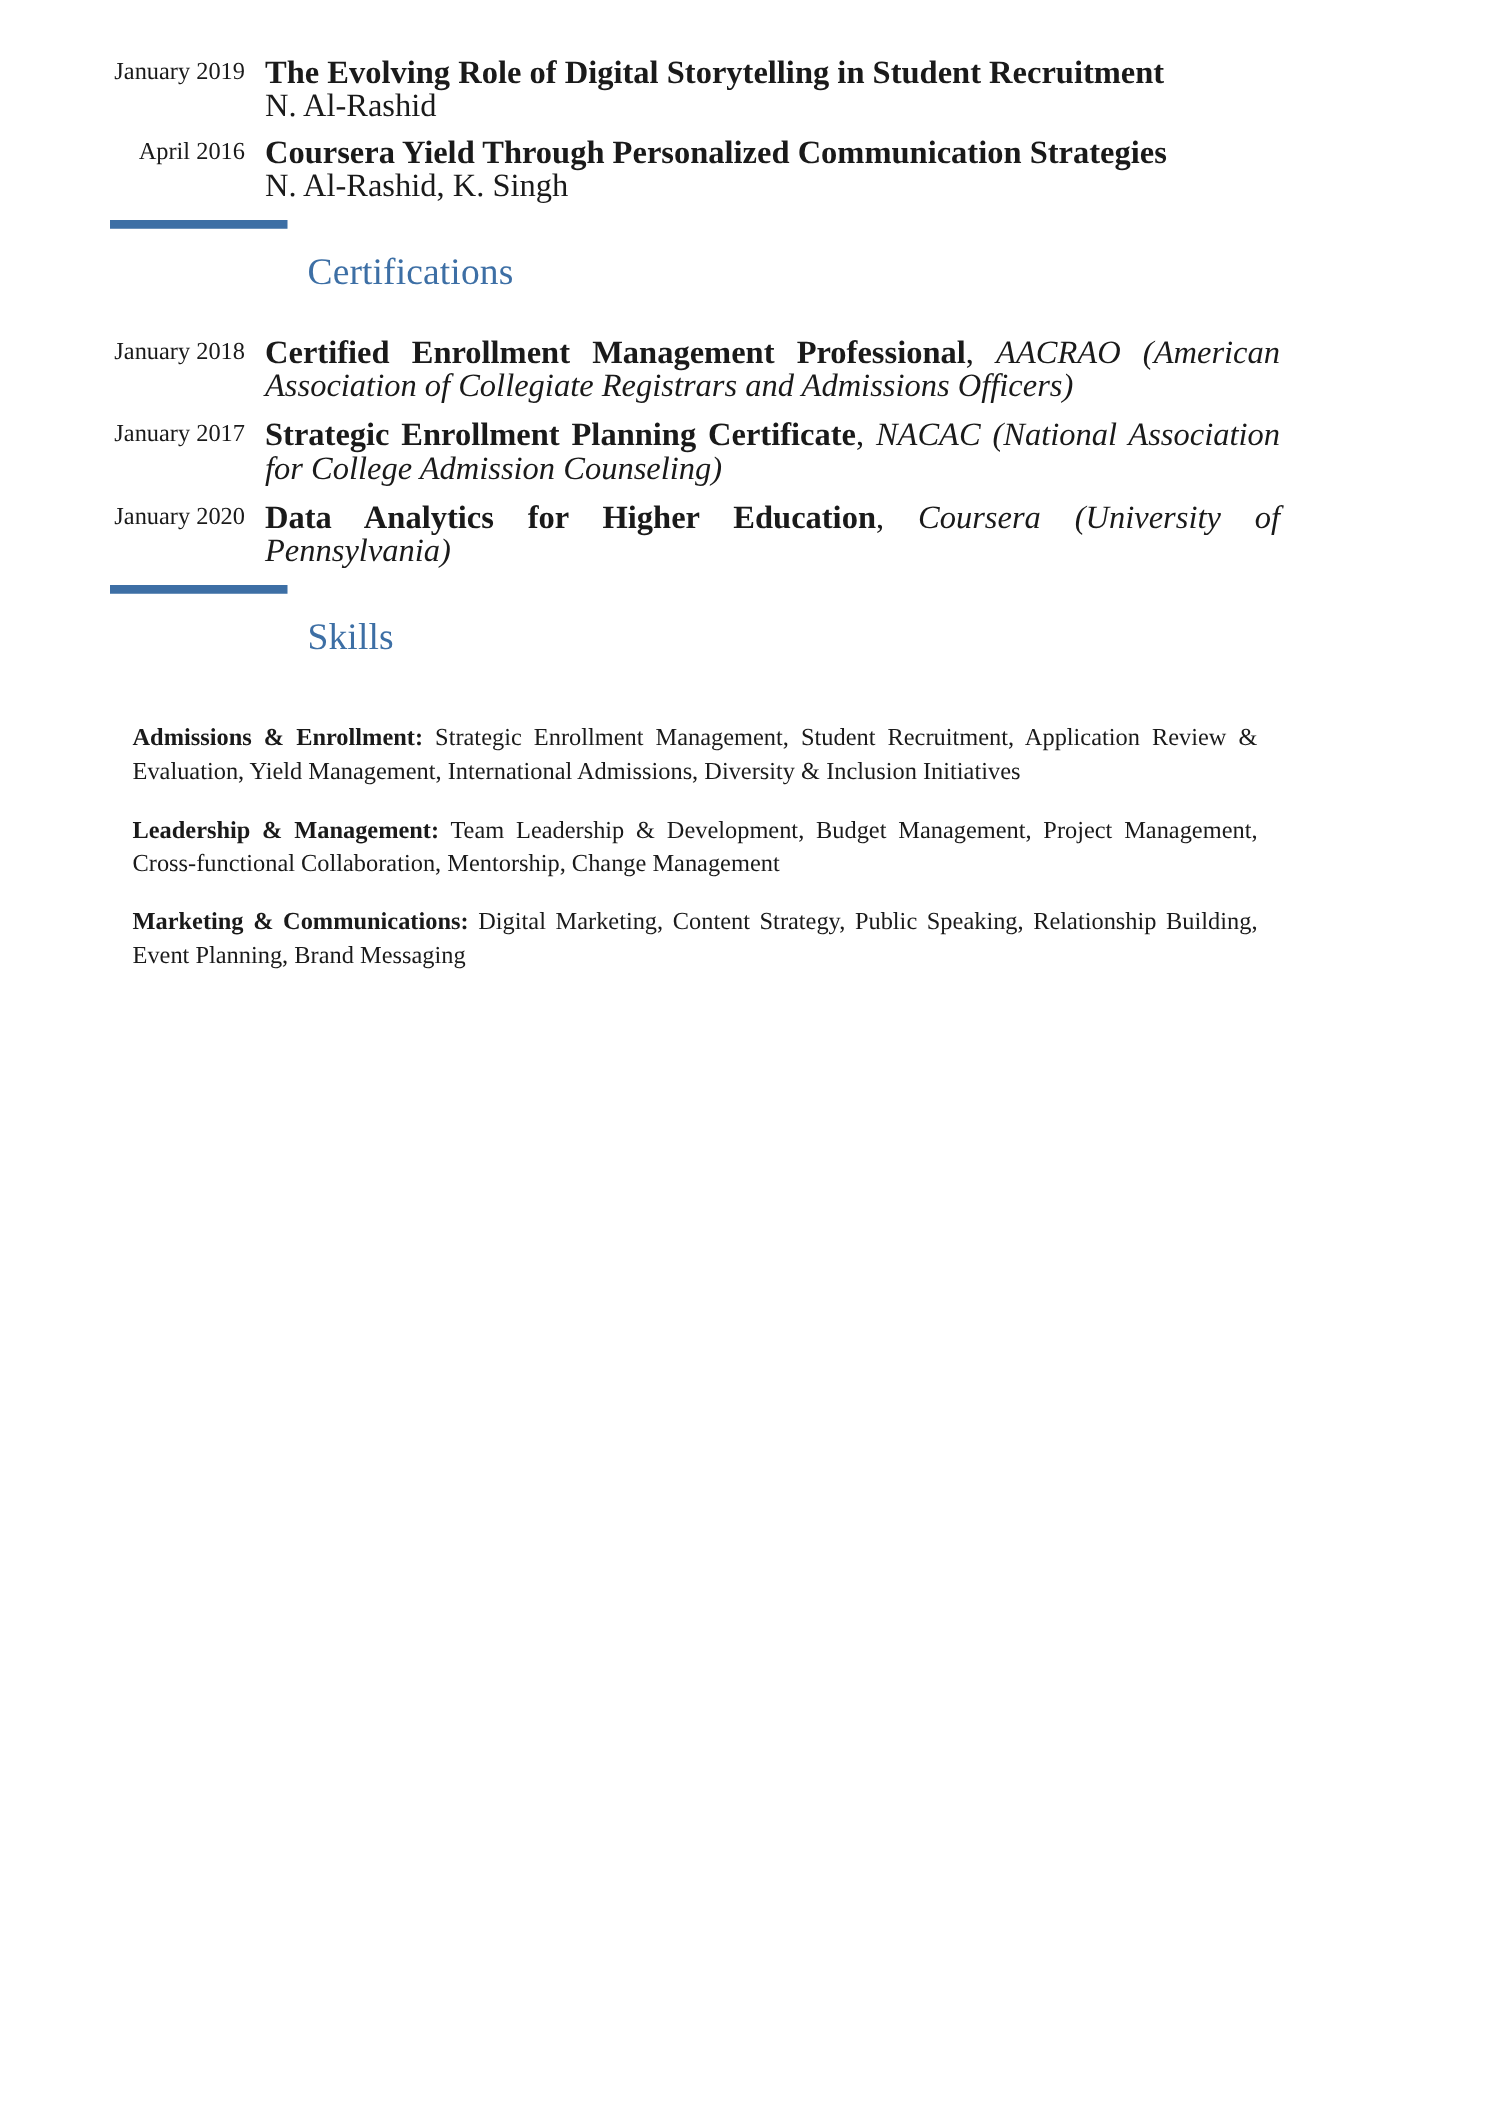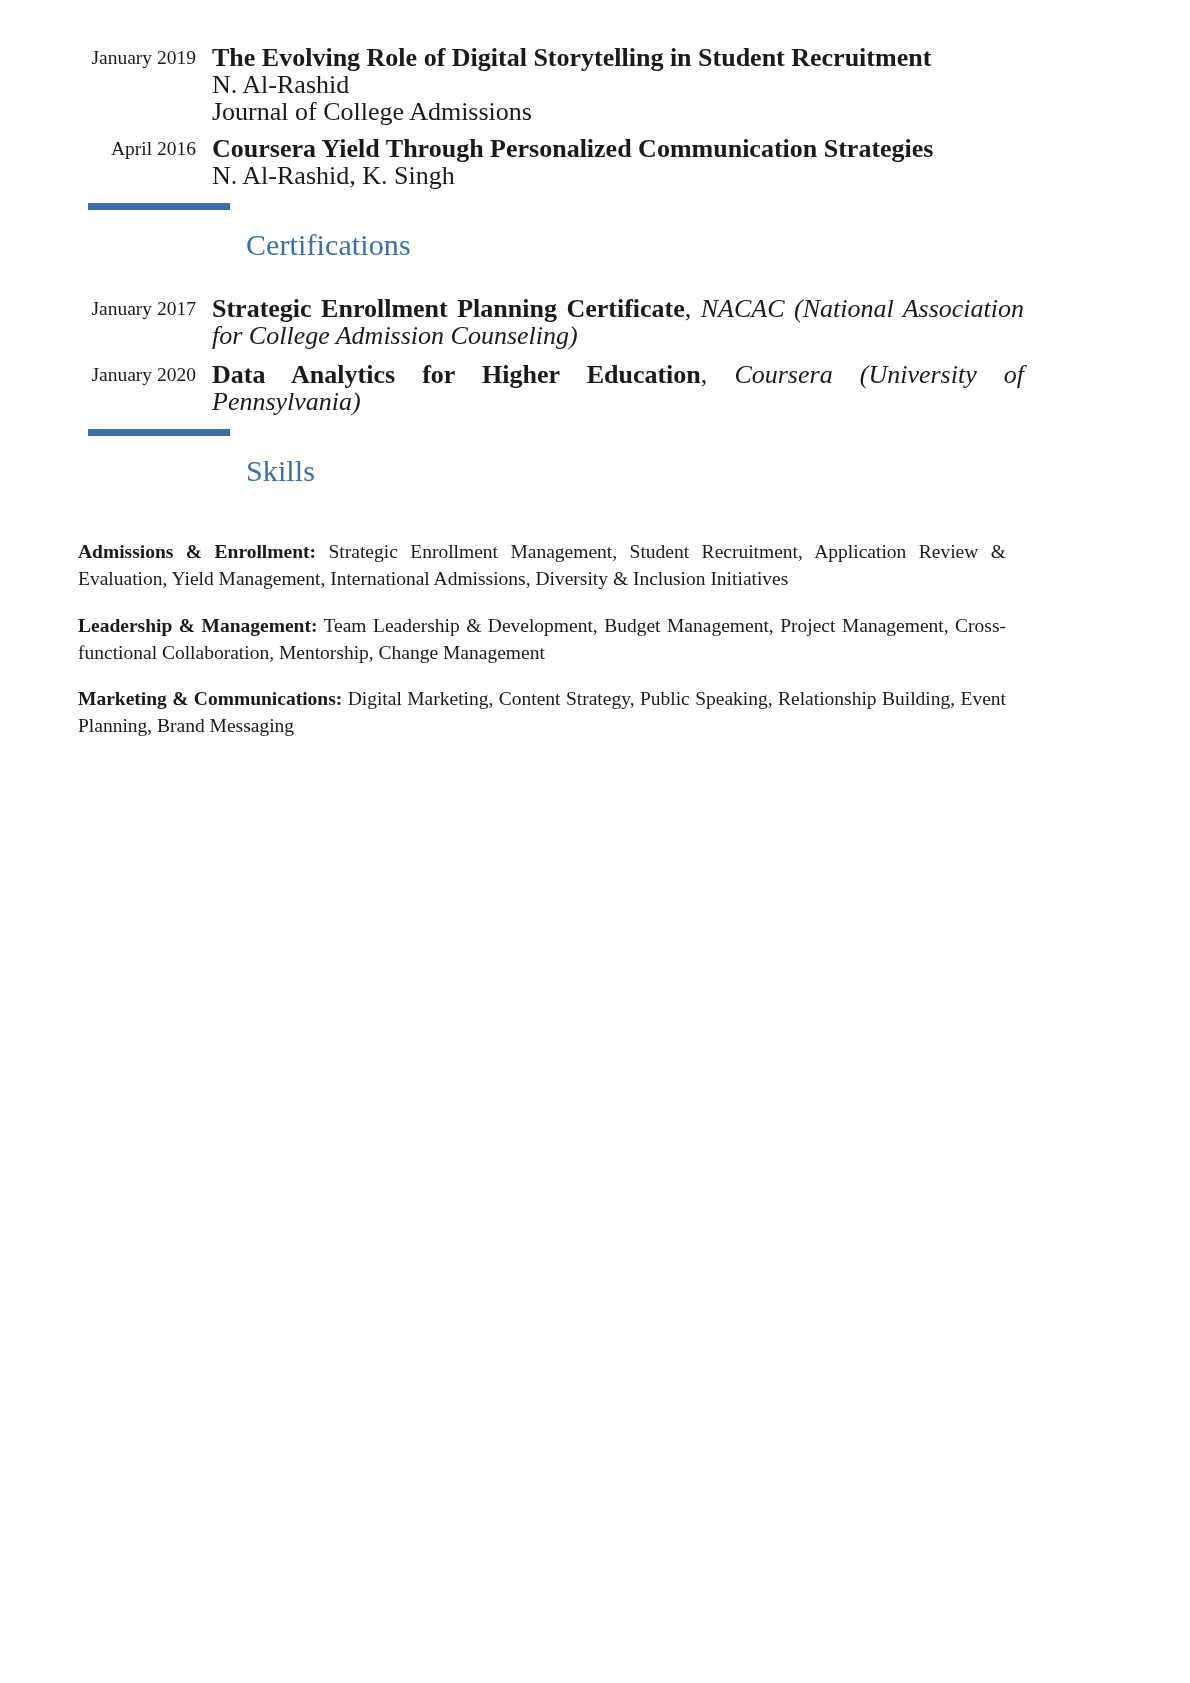--- a/index.html
+++ b/index.html
@@ -88,20 +88,21 @@
 
   
   .certifications { padding-top: 4px; }
   .cert-entry { margin-bottom: 12px; }
 
   
   .skills {
     padding-left: 78px;
     padding-right: 98px;
     padding-top: 2px;
+    margin-left: 28px;
   }
   .skill-group {
     font-size: 19.5px;
     line-height: 27px;
     text-align: justify;
     margin-bottom: 17px;
   }
   .skill-label { font-weight: bold; }
   .skill-items { font-weight: normal; }
 
@@ -112,41 +113,46 @@
 
 <div class="page">
 
   <section class="publications">
 
     <div class="entry pub-entry">
       <div class="entry-date">January 2019</div>
       <div class="entry-body">
         <span class="entry-title">The Evolving Role of Digital Storytelling in Student Recruitment</span>
         <span class="entry-sub">N. Al-Rashid</span>
-        <span class="entry-sub">Journal of College Admissions</span>
       </div>
     </div>
 
     <div class="entry pub-entry">
       <div class="entry-date">April 2016</div>
       <div class="entry-body">
         <span class="entry-title">Coursera Yield Through Personalized Communication Strategies</span>
         <span class="entry-sub">N. Al-Rashid, K. Singh</span>
       </div>
     </div>
 
   </section>
 
   <div class="section-head">
     <div class="section-rule"></div>
     <h2 class="section-title">Certifications</h2>
   </div>
 
   <section class="certifications">
 
+    <div class="entry cert-entry">
+      <div class="entry-date">January 2018</div>
+      <div class="entry-body">
+        <span class="entry-title">Certified Enrollment Management Professional</span><span class="nowrap-ws">, </span><span class="entry-italic">AACRAO (American Association of Collegiate Registrars and Admissions Officers)</span>
+      </div>
+    </div>
 
     <div class="entry cert-entry">
       <div class="entry-date">January 2017</div>
       <div class="entry-body">
         <span class="entry-title">Strategic Enrollment Planning Certificate</span><span class="nowrap-ws">, </span><span class="entry-italic">NACAC (National Association for College Admission Counseling)</span>
       </div>
     </div>
 
     <div class="entry cert-entry">
       <div class="entry-date">January 2020</div>

